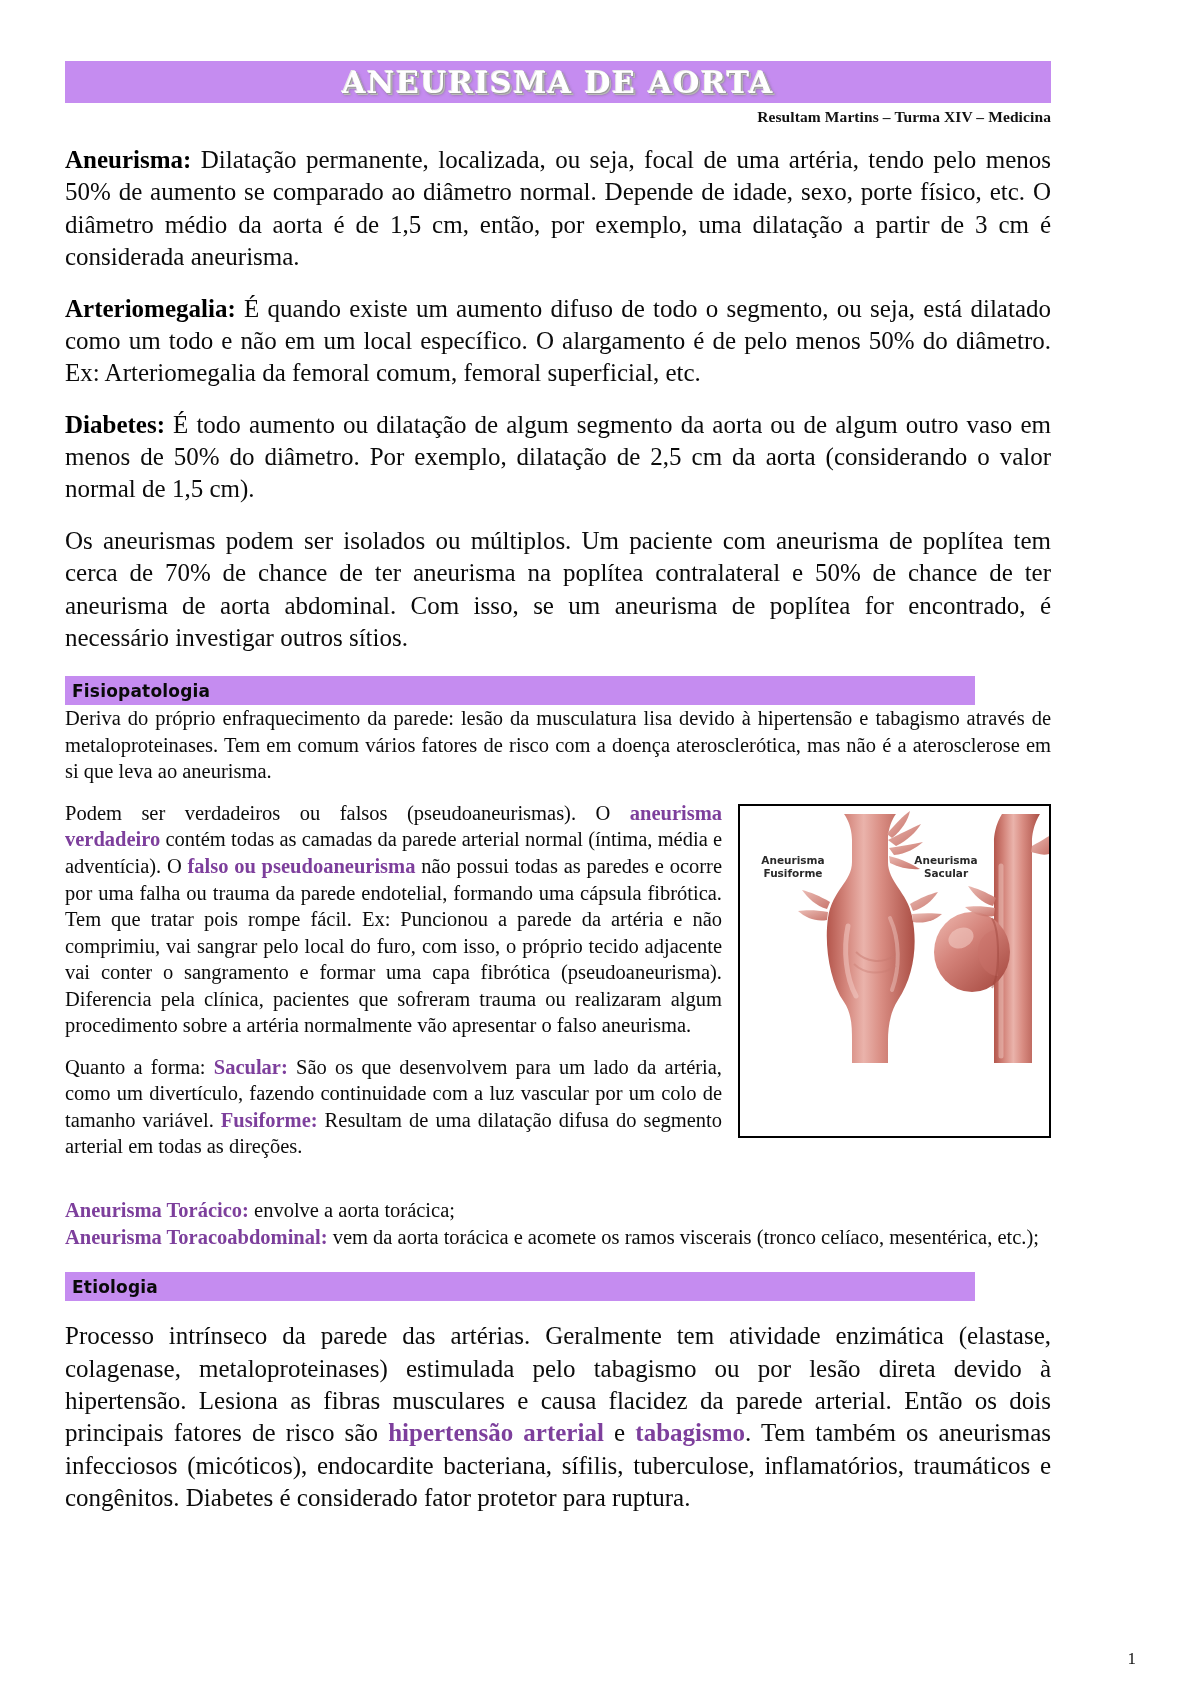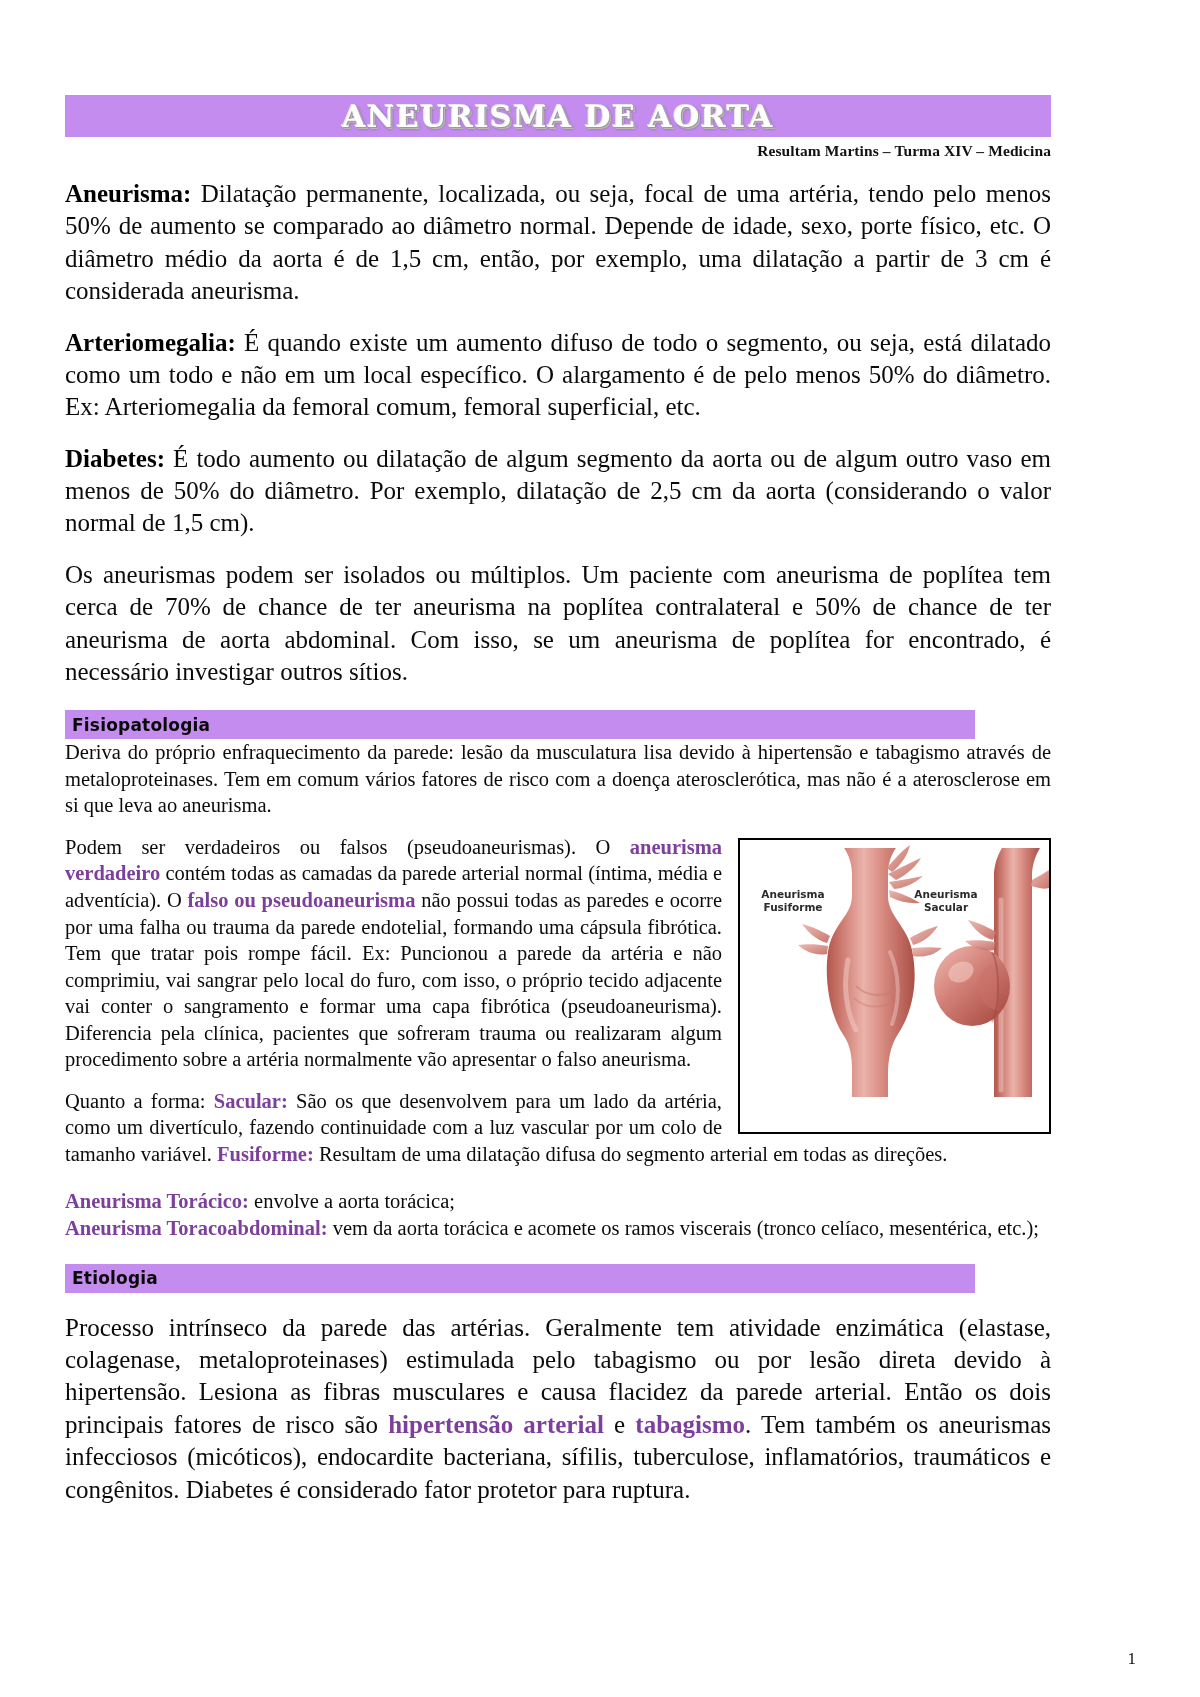--- a/index.html
+++ b/index.html
@@ -14,21 +14,21 @@
     color: #000000;
     position: relative;
     overflow: hidden;
   }
   .page {
     position: absolute;
     left: 0; top: 0;
     width: 1200px;
     height: 1697px;
     box-sizing: border-box;
-    padding: 95px 148px 0 65px;
+    padding: 61px 148px 0 65px;
   }
   
   .title-banner {
     background: #c58cf0;
     height: 42px;
     width: 986px;
     margin-left: 0;
     display: flex;
     align-items: center;
     justify-content: center;
@@ -89,21 +89,21 @@
     font-weight: bold;
     font-size: 17px;
     color: #0a0a0a;
     padding-left: 7px;
     letter-spacing: .2px;
   }
   
   .figure {
     float: right;
     width: 313px;
-    height: 296px;
+    height: 334px;
     border: 2px solid #000;
     background: #ffffff;
     margin: 4px 0 7px 16px;
     position: relative;
     box-sizing: border-box;
     overflow: hidden;
   }
   .fig-label {
     position: absolute;
     font-family: "DejaVu Sans", "Liberation Sans", sans-serif;
@@ -124,21 +124,21 @@
     text-align: justify;
     color: #0b0b0b;
   }
   .flowblock p { margin: 0 0 15px 0; }
   .flowblock p:first-of-type { }
   .loc-list {
     width: 986px;
     font-size: 20.5px;
     line-height: 1.30;
     text-align: left;
-    margin-top: 6px;
+    margin-top: 22px;
     color: #0b0b0b;
   }
   .loc-list .row { display: block; }
   .page-number {
     position: absolute;
     right: 64px;
     bottom: 28px;
     font-size: 17px;
     color: #111;
     font-family: "Liberation Serif", "DejaVu Serif", serif;

